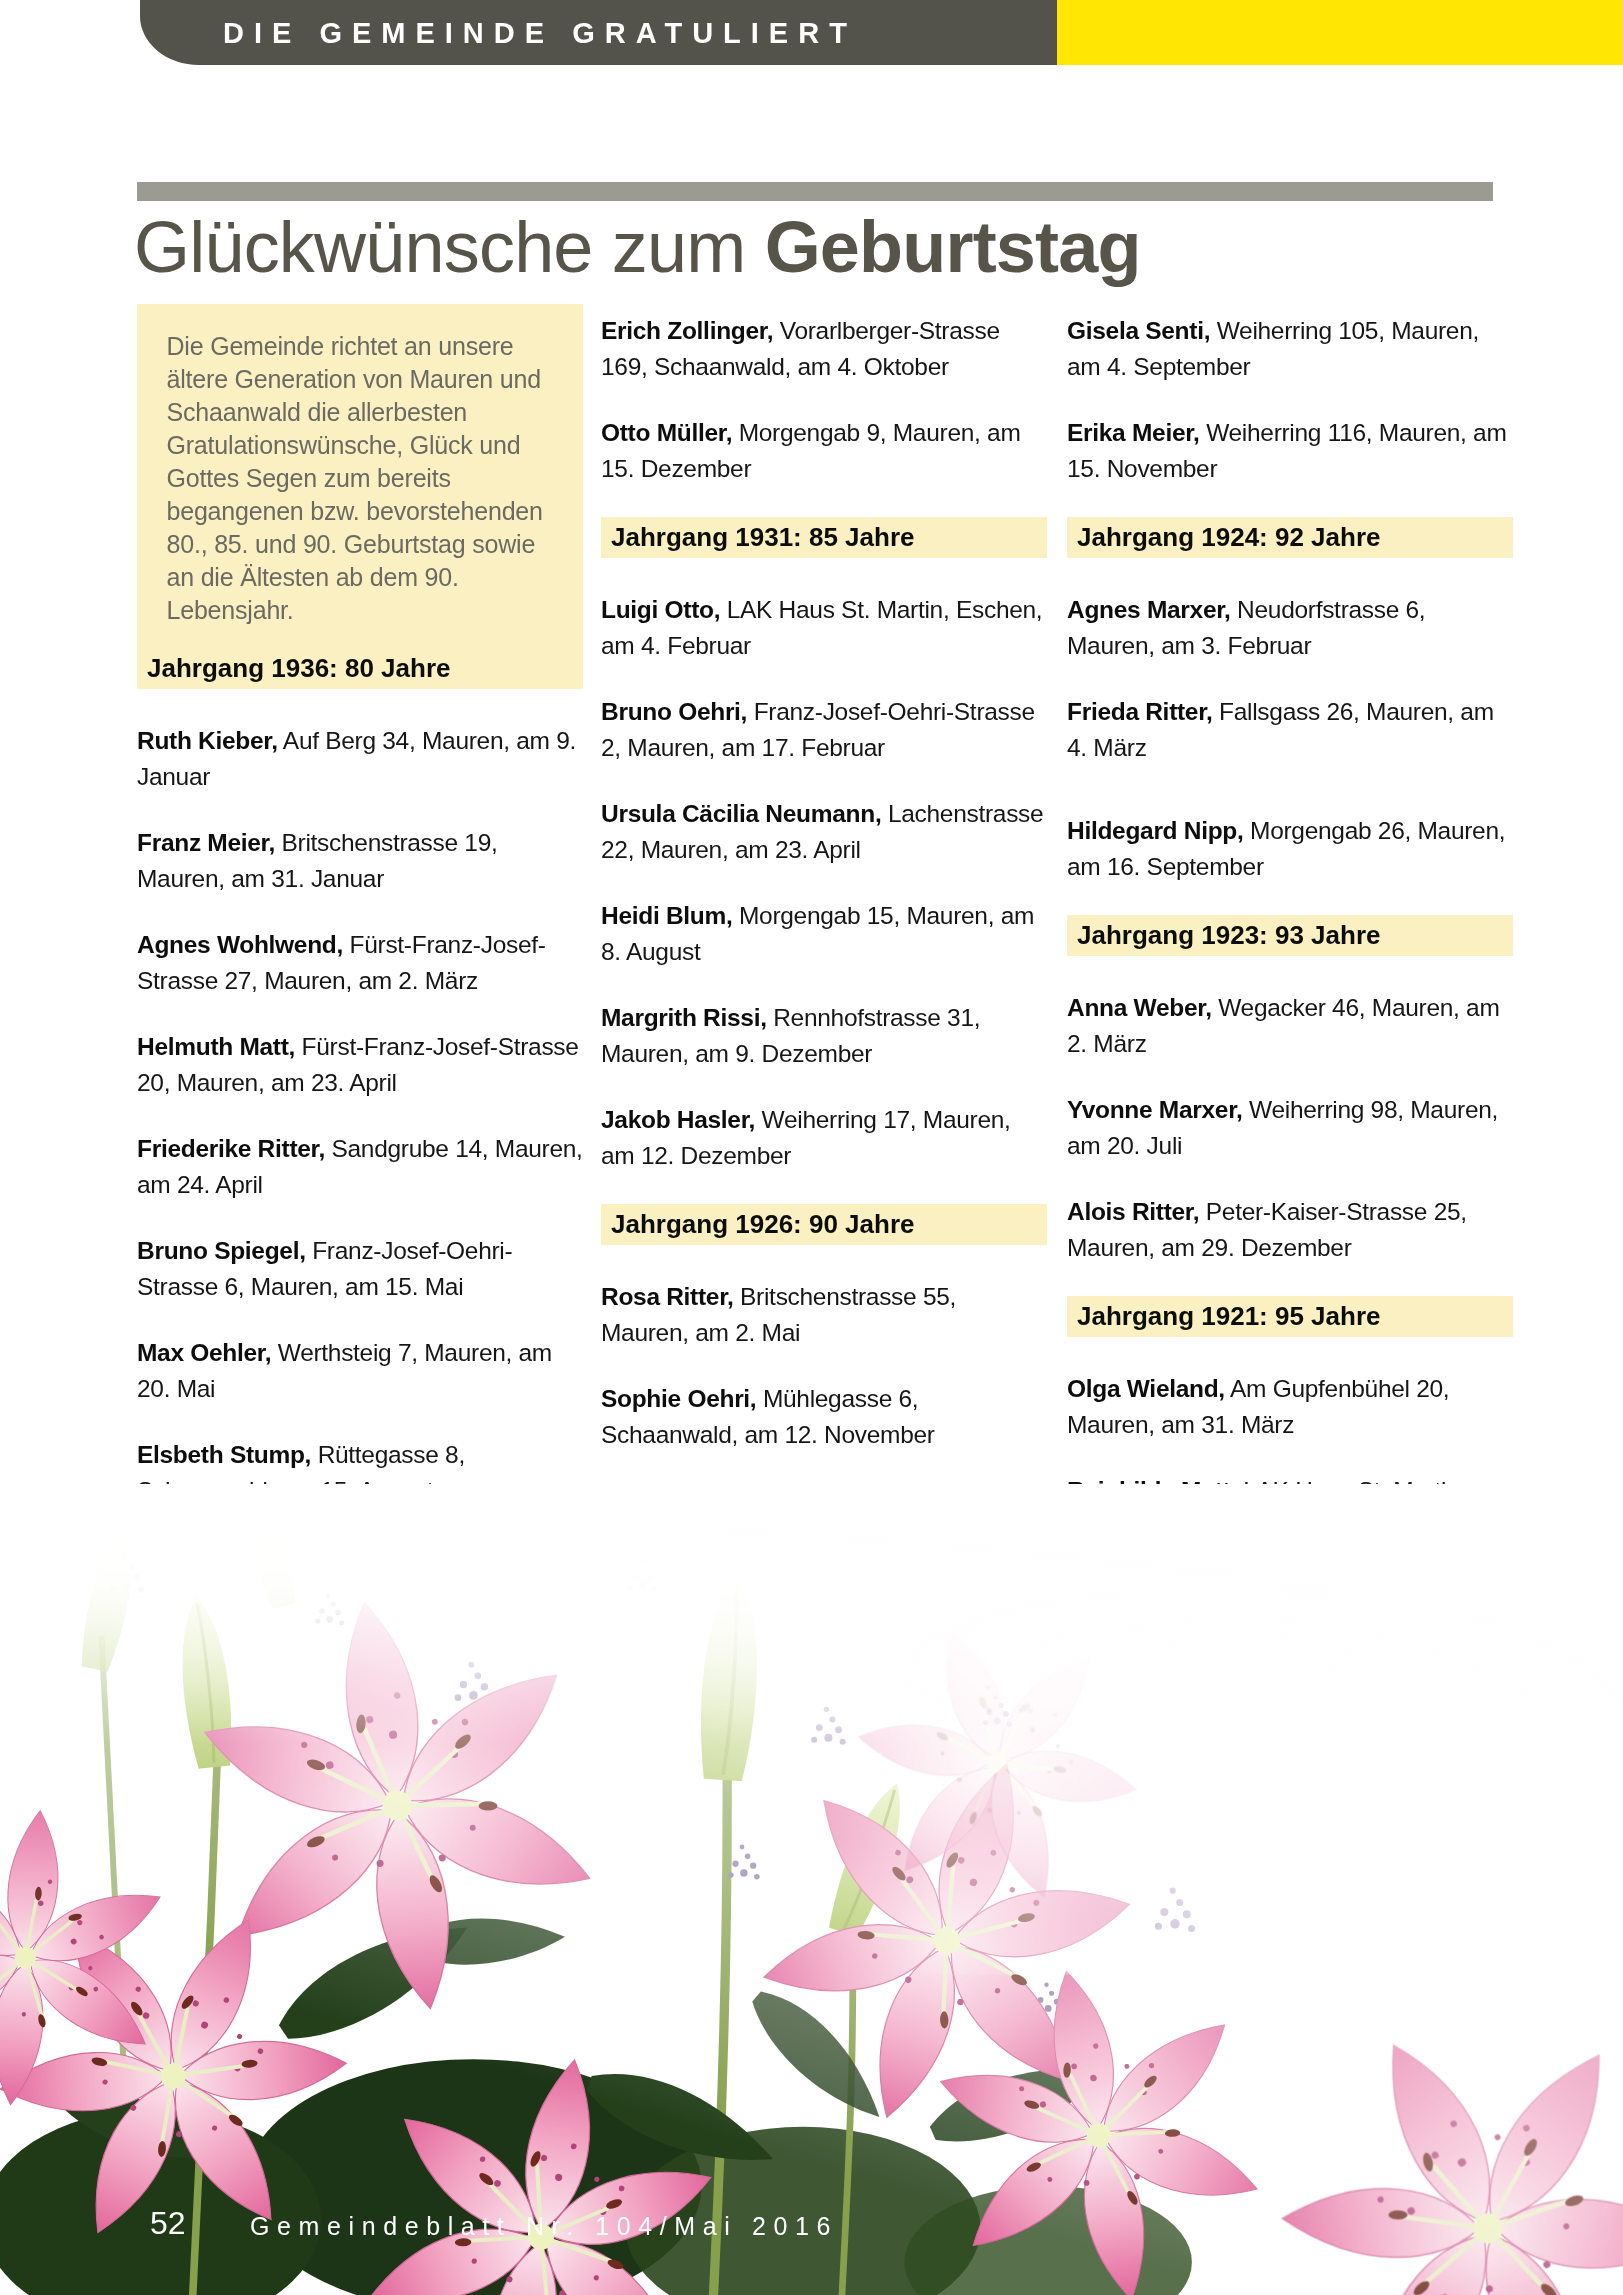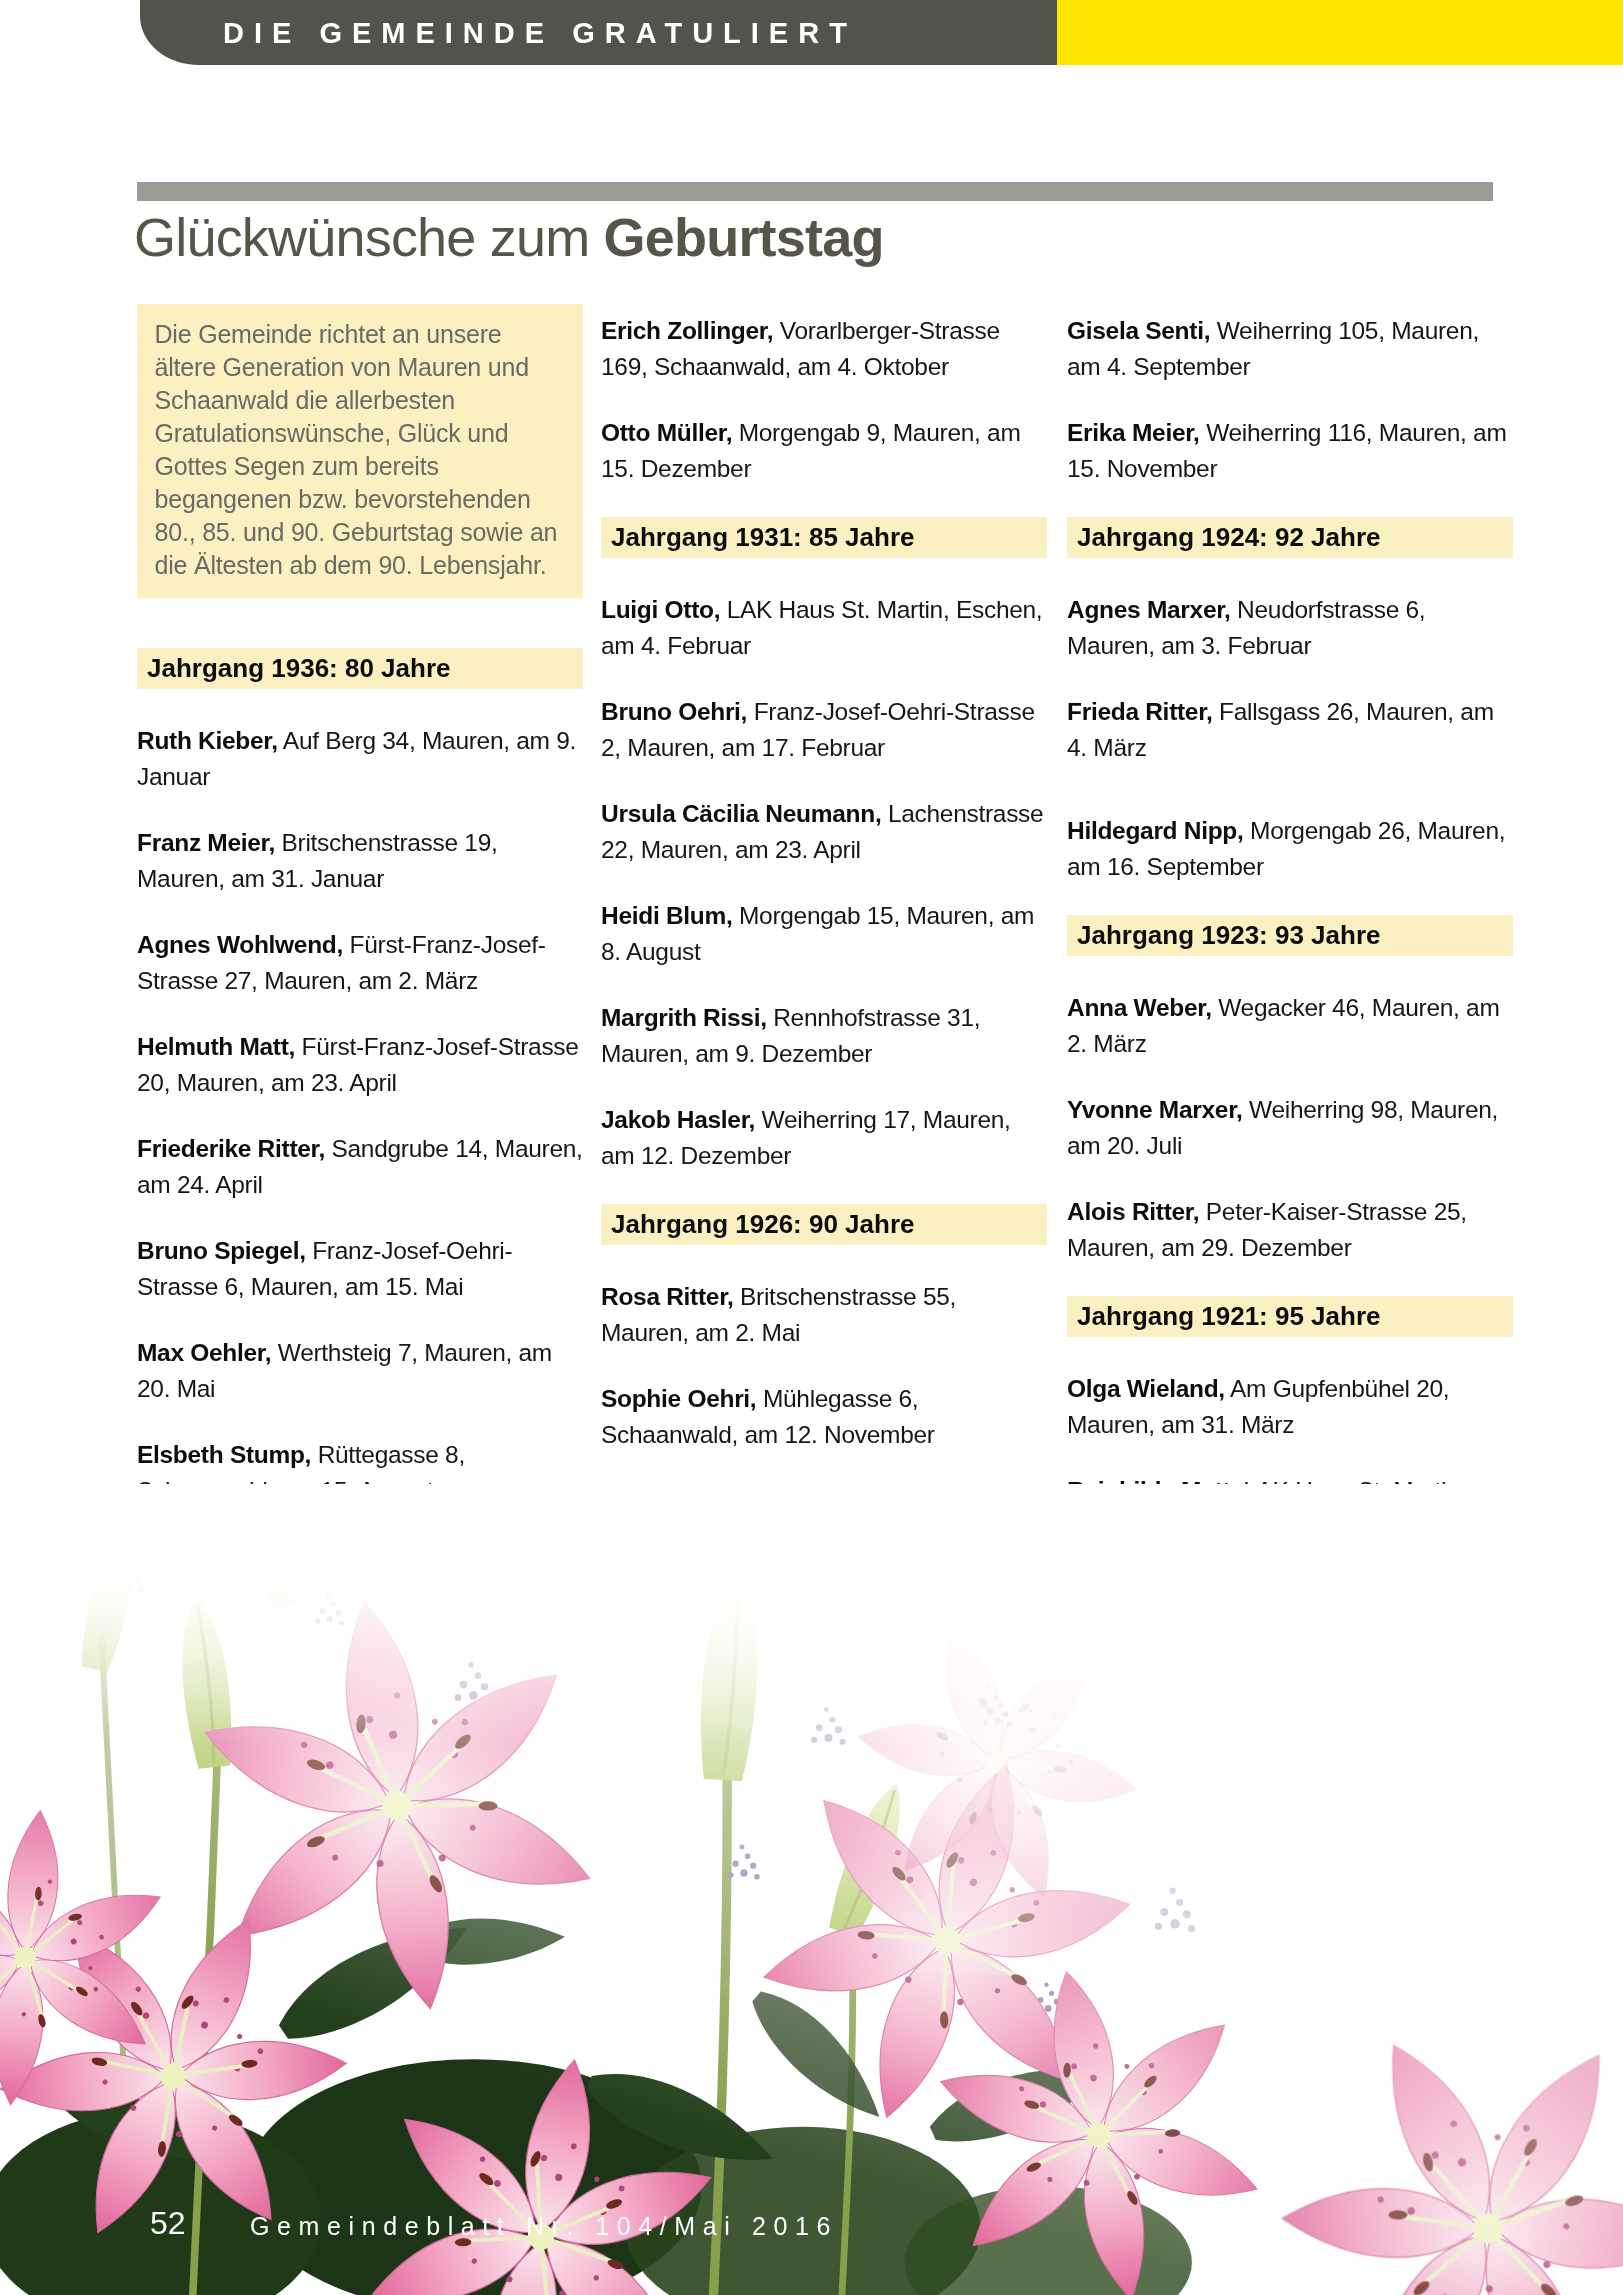--- a/index.html
+++ b/index.html
@@ -23,31 +23,31 @@
     position:absolute;top:0;left:1057px;right:0;height:65px;
     background:#ffe603;
   }
   
   .title-rule{
     position:absolute;left:137px;top:182px;width:1356px;height:18.6px;
     background:#9b9a93;
   }
   h1.page-title{
     position:absolute;left:134px;top:206px;margin:0;
-    font-size:54px;line-height:1.15;letter-spacing:-0.8px;color:#57544a;
+    font-size:72px;line-height:1.15;letter-spacing:-0.8px;color:#57544a;
     font-weight:400;white-space:nowrap;
   }
   h1.page-title .t-bold{font-weight:700;}
   
   .intro{
     position:absolute;left:137px;top:304px;width:446px;box-sizing:border-box;
     background:#faf0c2;padding:10px 13.5px 12px;
   }
   .intro p{
-    margin:4px;font-size:25px;line-height:33px;color:#6a6a62;letter-spacing:-0.2px;
+    margin:16px;font-size:25px;line-height:33px;color:#6a6a62;letter-spacing:-0.2px;
   }
   
   .col{position:absolute;width:446px;}
   #col-0{left:137px;top:648px;}
   #col-1{left:601px;top:313px;}
   #col-2{left:1067px;top:313px;}
   .jg{
     background:#faf0c2;color:#0d0d0d;
     font-weight:700;font-size:26px;line-height:29px;
     padding:6px 10px;margin:18.6px 0 34px;box-sizing:border-box;

